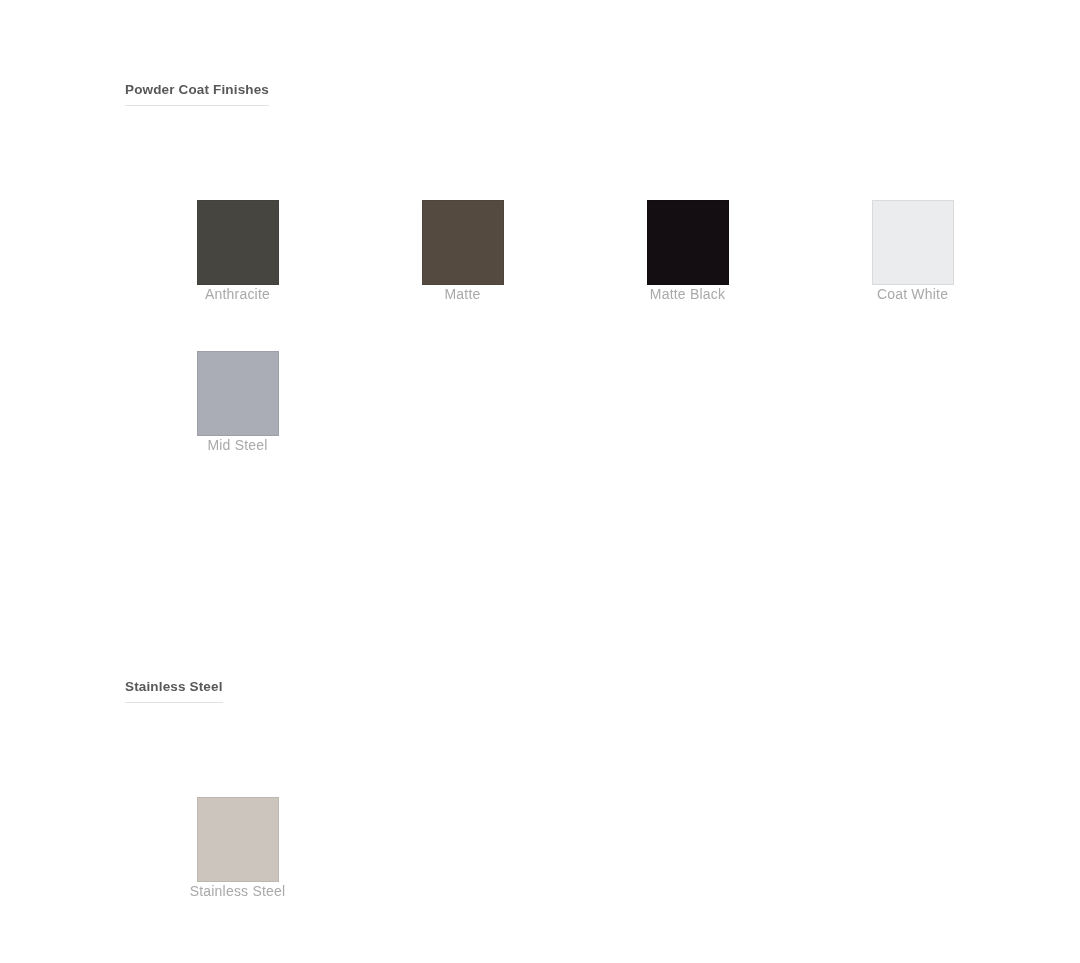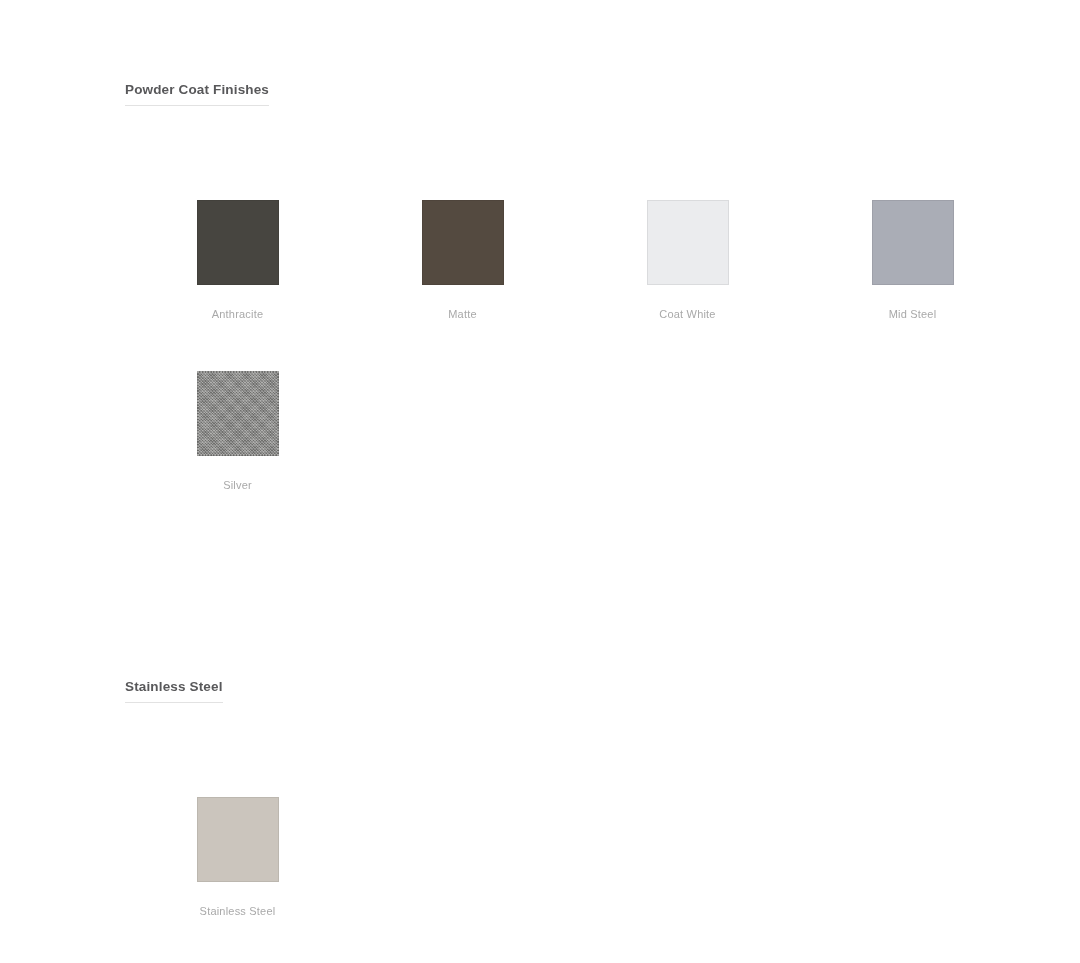--- a/index.html
+++ b/index.html
@@ -62,22 +62,22 @@
     box-sizing: border-box;
     border: 1px solid rgba(0, 0, 0, 0.07);
   }
   .swatch-chip.textured {
     background-image:
       repeating-linear-gradient(45deg, rgba(255,255,255,0.16) 0 1px, rgba(0,0,0,0.10) 1px 2px),
       repeating-linear-gradient(-45deg, rgba(255,255,255,0.12) 0 1px, rgba(0,0,0,0.09) 1px 2px),
       repeating-linear-gradient(0deg, rgba(255,255,255,0.07) 0 1px, rgba(0,0,0,0.06) 1px 3px);
   }
   .swatch-label {
-    margin-top: 22px;
-    font-size: 11px;
+    margin-top: 2px;
+    font-size: 14px;
     color: #a9a9a9;
     letter-spacing: 0.2px;
     text-align: center;
     line-height: 14px;
     white-space: nowrap;
   }
 </style>
 </head>
 <body>
 
@@ -86,30 +86,30 @@
     <div class="swatch-grid" style="top: 200px;">
       <div class="swatch-cell">
         <div class="swatch-chip" style="background-color: rgb(71, 69, 64);"></div>
         <div class="swatch-label">Anthracite</div>
       </div>
       <div class="swatch-cell">
         <div class="swatch-chip" style="background-color: rgb(84, 74, 64);"></div>
         <div class="swatch-label">Matte</div>
       </div>
       <div class="swatch-cell">
+        <div class="swatch-chip" style="background-color: rgb(20, 13, 18);"></div>
+        <div class="swatch-label">Matte Black</div>
+      </div>
+      <div class="swatch-cell">
         <div class="swatch-chip" style="background-color: rgb(235, 236, 238);"></div>
         <div class="swatch-label">Coat White</div>
       </div>
       <div class="swatch-cell">
         <div class="swatch-chip" style="background-color: rgb(170, 173, 182);"></div>
         <div class="swatch-label">Mid Steel</div>
-      </div>
-      <div class="swatch-cell">
-        <div class="swatch-chip textured" style="background-color: rgb(142, 142, 140);"></div>
-        <div class="swatch-label">Silver</div>
       </div>
     </div>
     <div class="heading-wrap" style="top: 677px;"><h2 class="section-heading">Stainless Steel</h2></div>
     <div class="swatch-grid" style="top: 797px;">
       <div class="swatch-cell">
         <div class="swatch-chip" style="background-color: rgb(203, 197, 189);"></div>
         <div class="swatch-label">Stainless Steel</div>
       </div>
     </div>
   </div>

